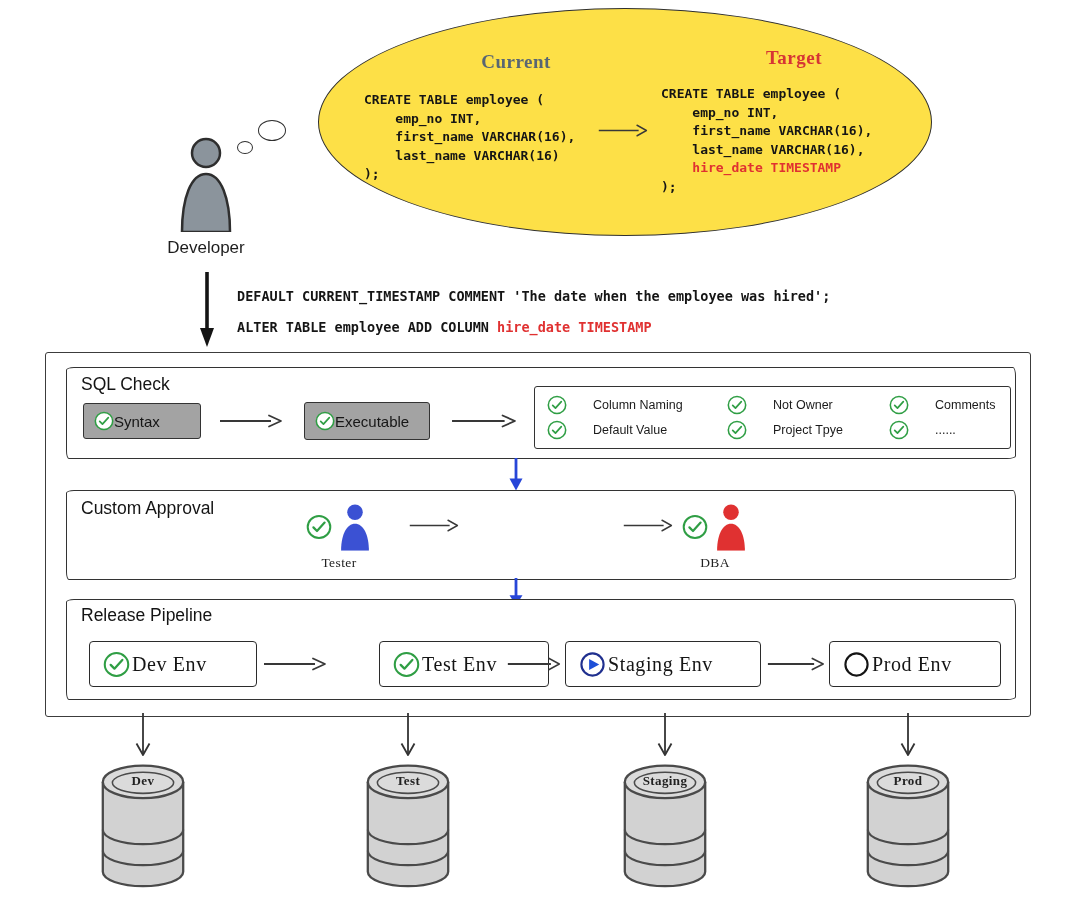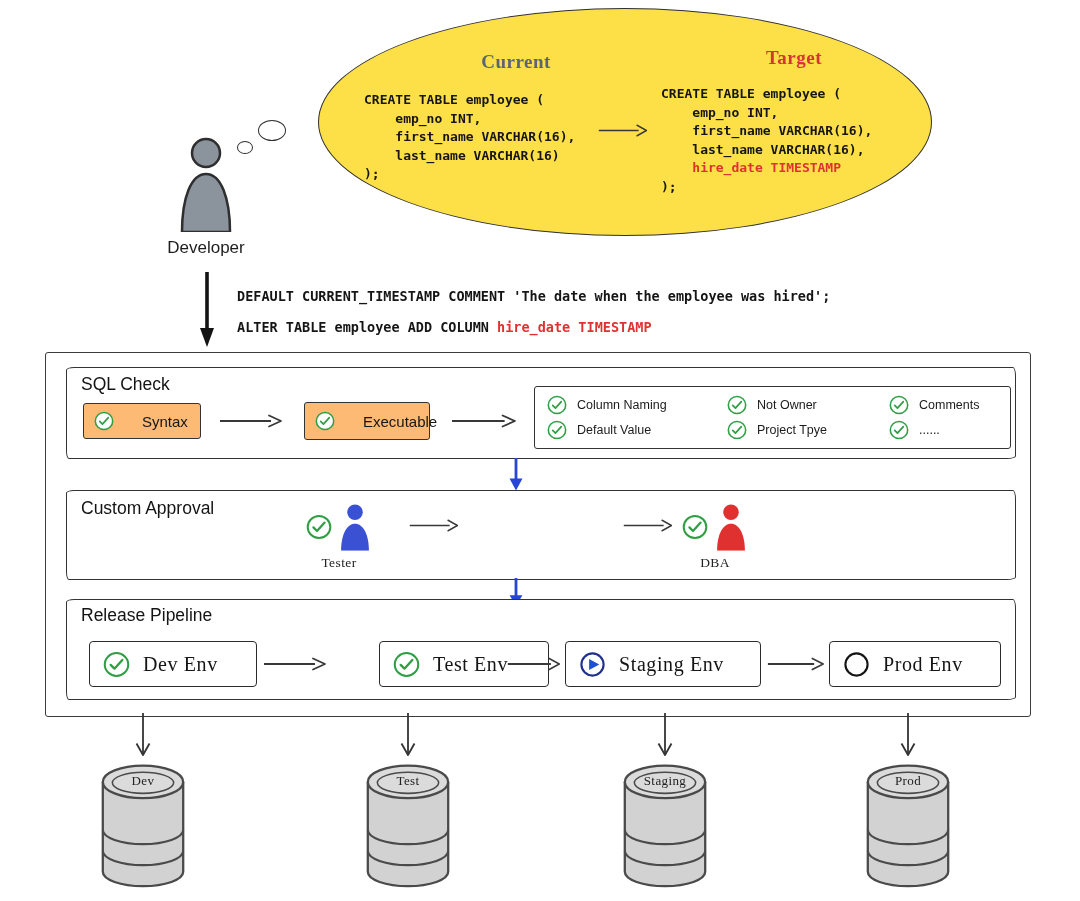--- a/index.html
+++ b/index.html
@@ -11,34 +11,34 @@
   .red { color:#e03131; }
   .hand { font-family:cursive; }
   .bubble { left:318px; top:8px; width:614px; height:228px; border:1.7px solid #2f2f2f; border-radius:50%; background:#fde047; }
   .bubble-label { width:170px; text-align:center; font-size:19px; letter-spacing:.5px; font-weight:600; }
   .thought { border:1.6px solid #2f2f2f; border-radius:50%; background:#fff; }
   .dev-label { font-size:17px; color:#1d1d1d; text-align:center; }
   .alter-line { font-size:13.5px; line-height:31px; }
   .big-box { left:45px; top:352px; width:986px; height:365px; border:1.7px solid #3c3c3c; border-radius:3px; background:#fff; }
   .section { border:1.6px solid #333; border-radius:8px 3px 9px 3px / 3px 9px 3px 8px; background:#fff; }
   .section-title { font-size:17.5px; font-weight:500; color:#141414; }
-  .step-box { border:1.6px solid #333; border-radius:3px; background:#fdba74; display:flex; align-items:center; gap:28px; padding:0 10px; }
+  .step-box { border:1.6px solid #333; border-radius:3px; background:#a3a3a3; display:flex; align-items:center; gap:0; padding:0 10px; }
   .step-label { font-size:15px; color:#161616; }
   .checklist { border:1.6px solid #333; border-radius:3px; background:#fff; display:grid; grid-template-columns:180px 162px 1fr; align-content:space-evenly; padding:4px 12px; }
-  .chk-item { display:flex; align-items:center; gap:10px; font-size:12.5px; color:#1b1b1b; }
+  .chk-item { display:flex; align-items:center; gap:26px; font-size:12.5px; color:#1b1b1b; }
   .ck { width:20px; height:20px; flex:0 0 auto; }
   .ck-big { width:26px; height:26px; flex:0 0 auto; }
   .approver { display:flex; flex-direction:column; align-items:center; }
   .approver-icons { display:flex; align-items:center; gap:5px; height:50px; }
   .person { width:36px; height:48px; }
   .approver-label { font-size:13.5px; margin-top:3px; color:#222; letter-spacing:.4px; }
-  .stage { border:1.7px solid #2b2b2b; border-radius:4px; background:#fff; height:46px; display:flex; align-items:center; gap:13px; padding-left:13px; }
+  .stage { border:1.7px solid #2b2b2b; border-radius:4px; background:#fff; height:46px; display:flex; align-items:center; gap:2px; padding-left:13px; }
   .stage-label { font-size:20px; color:#151515; letter-spacing:.6px; }
   .stage-ic { width:27px; height:27px; flex:0 0 auto; }
-  .db { width:96px; height:134px; }
+  .db { width:96px; height:134px;font-weight:bold; }
   .db-label { position:absolute; left:0; top:16px; width:100%; text-align:center; font-size:13px; color:#222; letter-spacing:.4px; }
 </style>
 </head>
 <body>
 
 <div id="page">
 
   <svg width="0" height="0" style="position:absolute" aria-hidden="true">
     <defs>
       <symbol id="i-check" viewBox="0 0 26 26">

